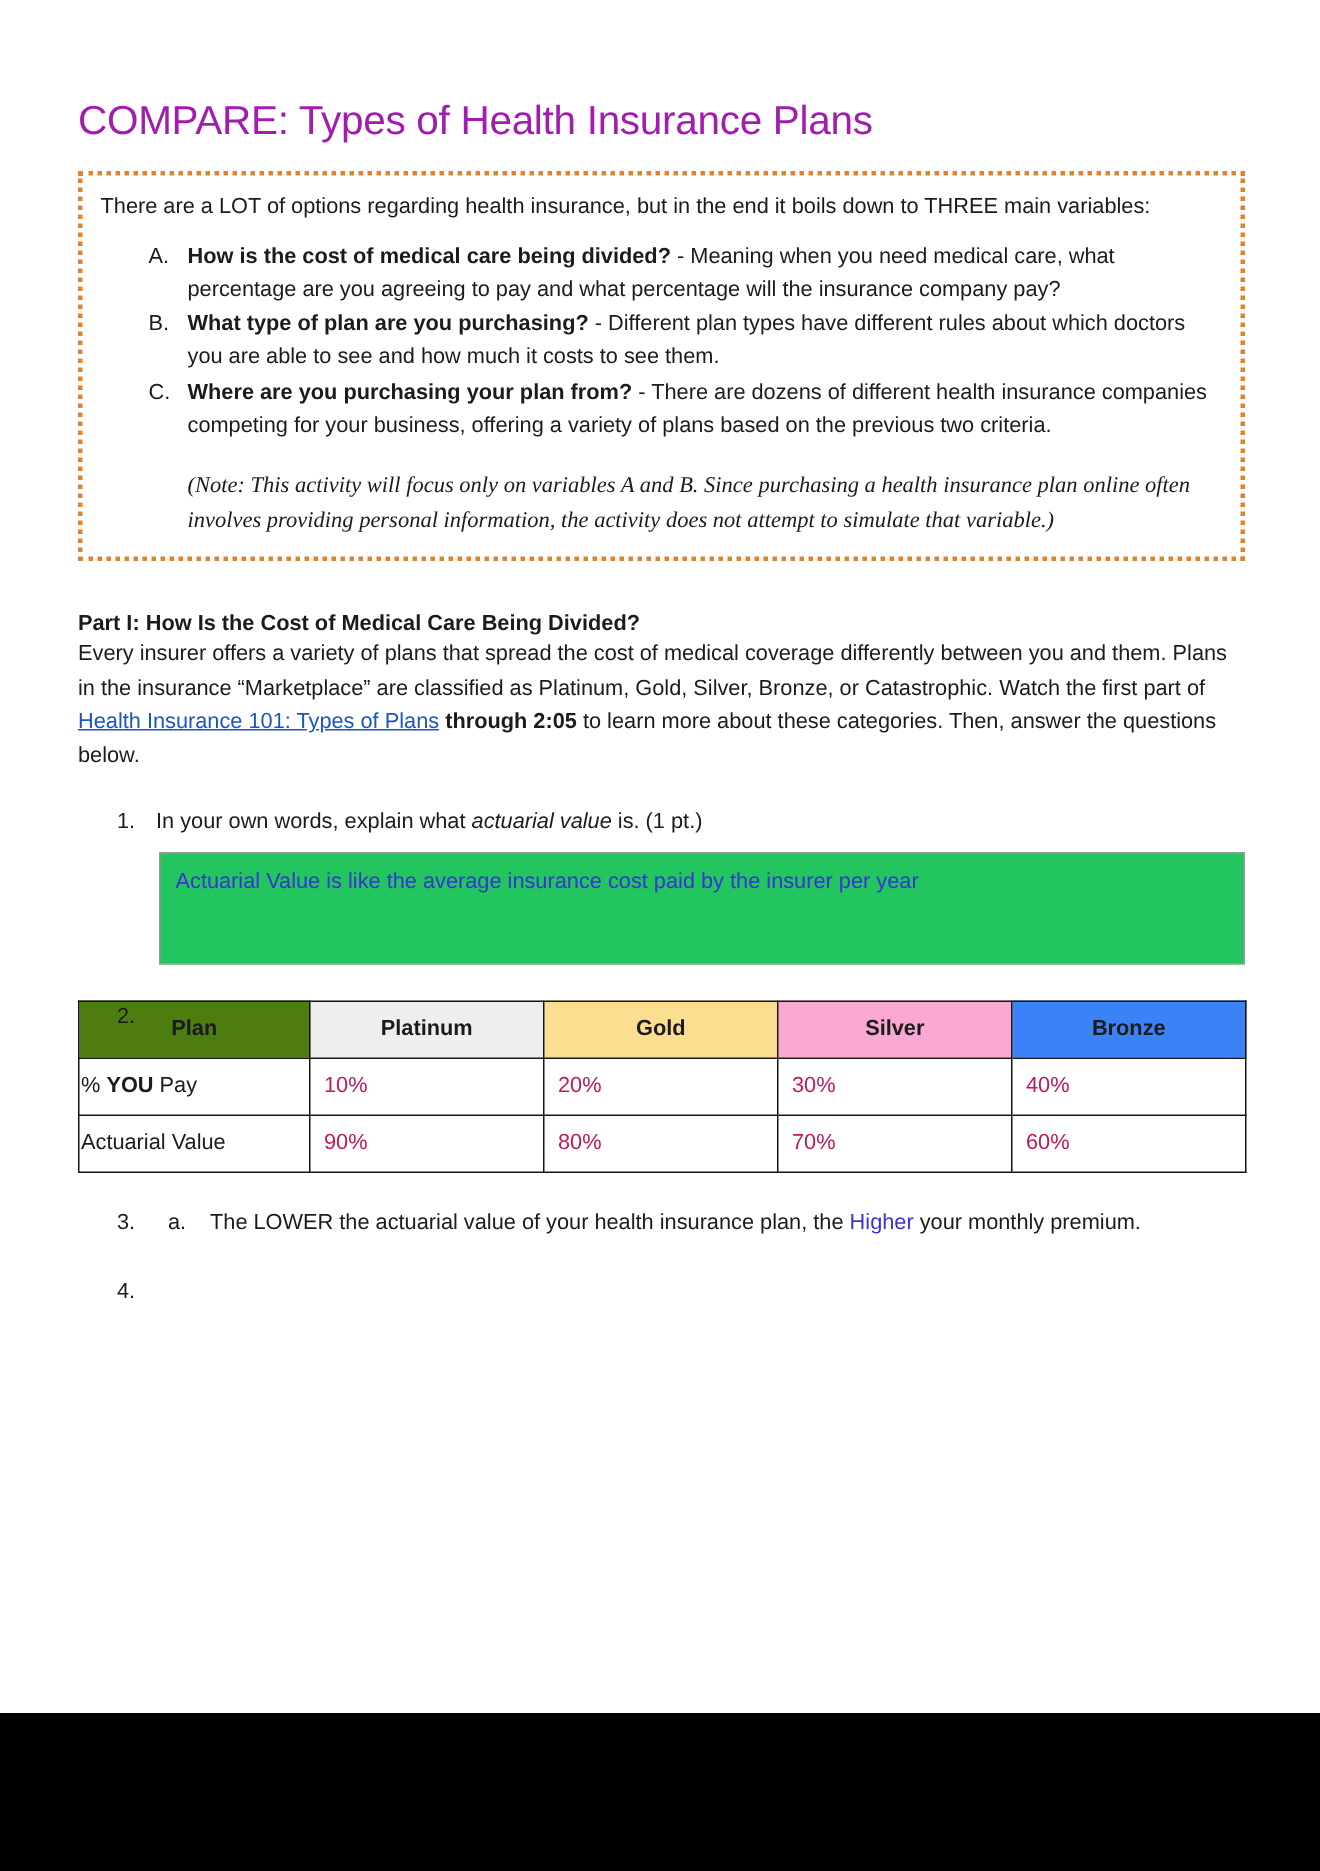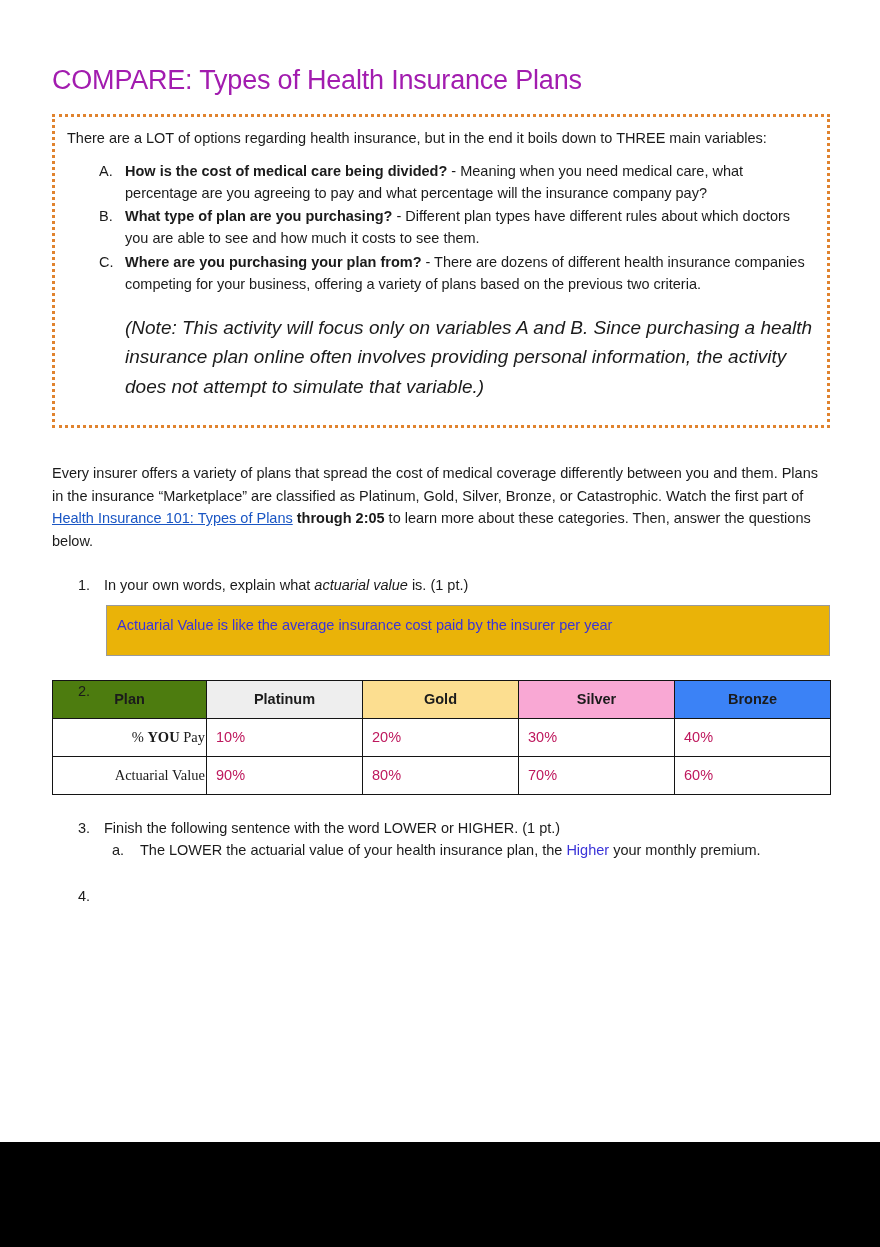--- a/index.html
+++ b/index.html
@@ -72,23 +72,24 @@
     position: absolute;
     left: 32px;
     top: 0;
     width: 22px;
     text-align: left;
   }
   .lead { font-weight: bold; }
 
   .note {
     font-style: italic;
-    font-size: 19px;
-    line-height: 1.55;
-    margin: 18px 0 12px 58px;
+    font-size: 15px;
+    line-height: 1.55;
+    margin: 18px 0 0 58px;
+    font-family: Liberation Serif, serif;
   }
 
   
   .part-head {
     font-size: 14.5px;
     font-weight: bold;
     margin: 0 0 1px 0;
   }
   .part-body {
     font-size: 14.5px;
@@ -118,24 +119,24 @@
     position: absolute;
     left: 26px;
     top: 0;
     width: 22px;
   }
 
   .answer-box {
     border: 1px solid #999a9c;
     box-sizing: border-box;
     width: 724px;
-    height: 51px;
+    height: 75px;
     margin: 8px 0 0 2px;
     padding: 9px 10px;
-    background: #eab308;
+    background: #22c55e;
   }
   .student {
     color: #3a33d8;
     font-size: 14.5px;
     line-height: 1.4;
   }
 
   
   table.metals {
     border-collapse: collapse;
@@ -148,23 +149,22 @@
     height: 38px;
     box-sizing: border-box;
     font-size: 14.5px;
   }
   table.metals th {
     text-align: center;
     font-weight: bold;
     font-size: 14.5px;
   }
   table.metals td.rowlabel {
-    text-align: right;
+    text-align: left;
     font-weight: normal;
-    font-family: Liberation Serif, serif;
   }
   table.metals td.val {
     text-align: left;
     padding-left: 9px;
     color: #be185d;
   }
   col.c1 { width: 154px; }
   col.cx { width: 156px; }
 
   .sp-q3 { margin-top: 24px; }
@@ -215,20 +215,21 @@
         </li>
         <li>
           <span class="marker">C.</span><span class="lead">Where are you purchasing your plan from?</span><span> - There are dozens of different health insurance companies competing for your business, offering a variety of plans based on the previous two criteria.</span>
         </li>
       </ol>
 
       <p class="note">(Note: This activity will focus only on variables A and B. Since purchasing a health insurance plan online often involves providing personal information, the activity does not attempt to simulate that variable.)</p>
     </div>
 
     <div>
+      <p class="part-head">Part I: How Is the Cost of Medical Care Being Divided?</p>
       <p class="part-body"><span>Every insurer offers a variety of plans that spread the cost of medical coverage differently between you and them. Plans in the insurance “Marketplace” are classified as Platinum, Gold, Silver, Bronze, or Catastrophic. Watch the first part of </span><a class="video-link" href="#">Health Insurance 101: Types of Plans</a><span> </span><span class="bold">through 2:05</span><span> to learn more about these categories. Then, answer the questions below.</span></p>
     </div>
 
     <ol class="numbered">
       <li>
         <span class="num">1.</span><span>In your own words, explain what </span><span class="ital">actuarial value</span><span> is. (1 pt.)</span>
         <div class="answer-box">
           <div class="student">Actuarial Value is like the average insurance cost paid by the insurer  per year</div>
         </div>
       </li>
@@ -268,21 +269,21 @@
           <td class="val">90%</td>
           <td class="val">80%</td>
           <td class="val">70%</td>
           <td class="val">60%</td>
         </tr>
       </tbody>
     </table>
 
     <ol class="numbered sp-q3">
       <li>
-        <span class="num">3.</span><span>Finish the following sentence with the word LOWER or HIGHER. (1 pt.)</span>
+        <span class="num">3.</span>
         <ol class="sub-alpha">
           <li>
             <span class="num">a.</span><span>The LOWER the actuarial value of your health insurance plan, the </span><span class="student">Higher</span><span> your monthly premium.</span>
           </li>
         </ol>
       </li>
 
       <li class="sp-q4">
         <span class="num">4.</span>
       </li>

